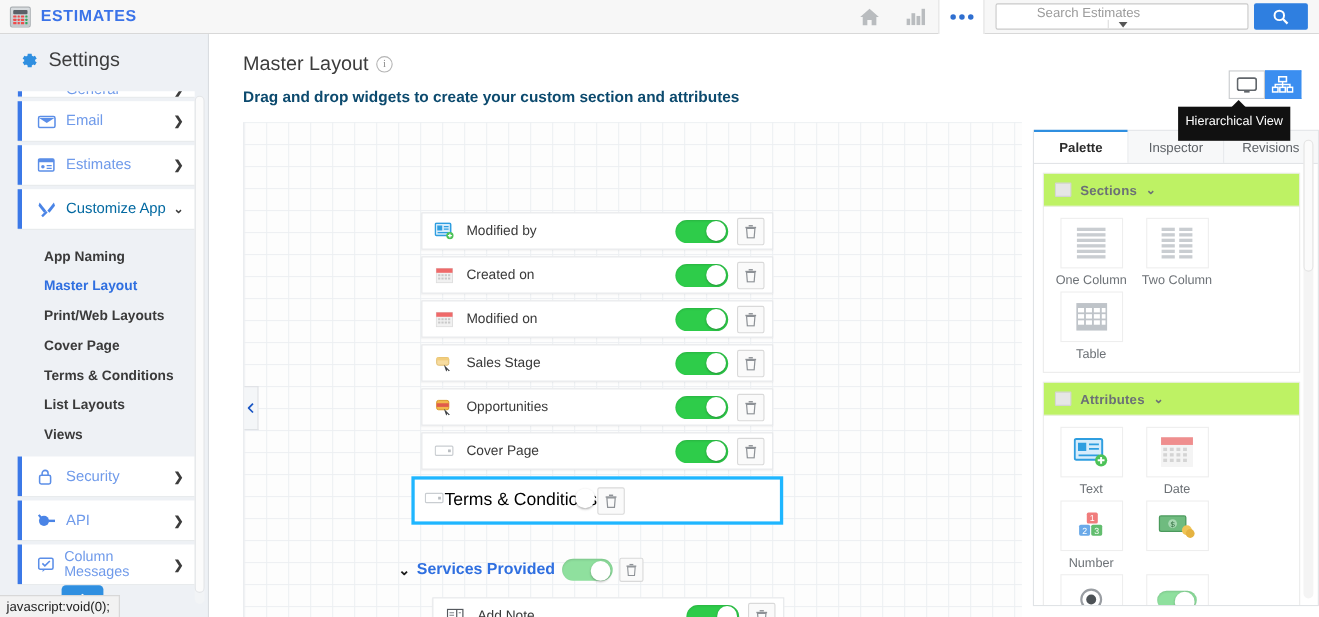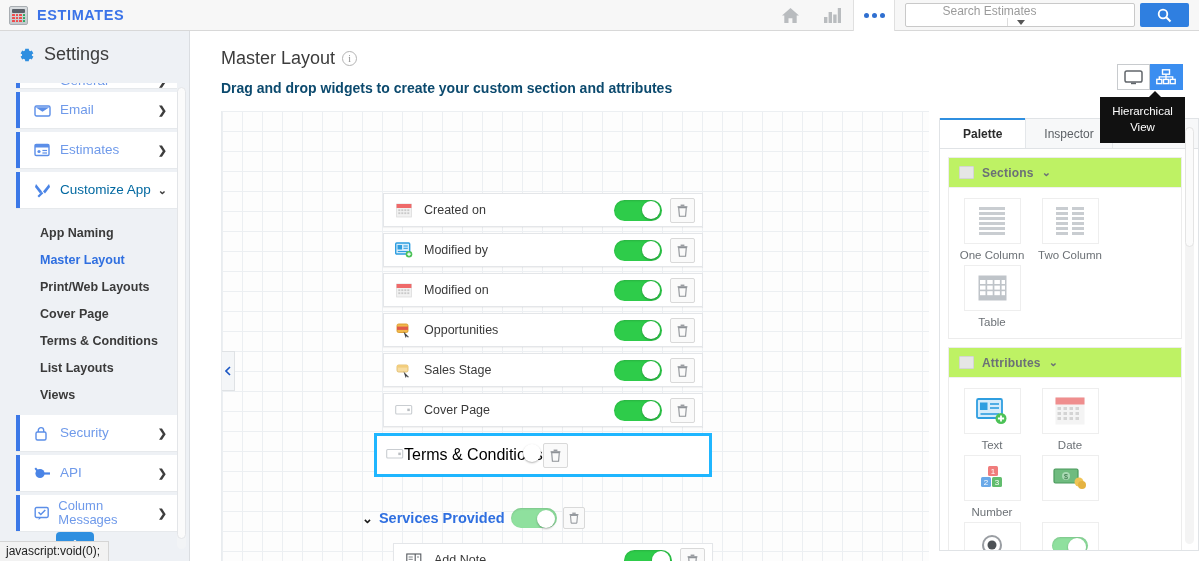--- a/index.html
+++ b/index.html
@@ -191,21 +191,21 @@
   .view-toggle {
     position: absolute; right: 16px; top: 33px; display: flex; z-index: 20;
   }
   .vt-btn {
     width: 33px; height: 26px; border: 1px solid #c8cbce; background: #fff;
     display: flex; align-items: center; justify-content: center; cursor: pointer;
   }
   .vt-btn.active { background: #3b8ef0; border-color: #3b8ef0; }
   .vt-btn + .vt-btn { border-left: 0; }
   .tooltip {
-    position: absolute; right: 14px; top: 66px; width: 85px; background: #111;
+    position: absolute; right: 26px; top: 66px; width: 102px; background: #111;
     color: #fff; font-size: 11.5px; text-align: center; padding: 7px 4px 8px;
     line-height: 1.35; z-index: 30;
   }
   .tooltip::before {
     content: ""; position: absolute; top: -6px; left: 48px;
     border-left: 7px solid transparent; border-right: 7px solid transparent; border-bottom: 7px solid #111;
   }
 
   
   .rightpanel {
@@ -454,20 +454,45 @@
 
     <div class="canvas">
 
       <div class="collapse-tab">
         <svg width="6" height="10" viewBox="0 0 6 10">
             <path d="M5 1L1 5l4 4" fill="none" stroke="#1a56c4" stroke-width="1.6"></path>
           </svg>
       </div>
 
       <div class="widget-list">
+
+        <div class="widget-row">
+          <span class="w-ico">
+            <svg width="18" height="16" viewBox="0 0 18 16">
+                <rect x="0.7" y="1" width="14" height="11" rx="1" fill="#d6ecfb" stroke="#2f9ee0" stroke-width="1.4"></rect>
+                <rect x="2.5" y="3" width="4.5" height="4.5" fill="#2f9ee0"></rect>
+                <line x1="8.5" y1="4" x2="12.8" y2="4" stroke="#2f9ee0" stroke-width="1.1"></line>
+                <line x1="8.5" y1="6.3" x2="12.8" y2="6.3" stroke="#2f9ee0" stroke-width="1.1"></line>
+                <line x1="2.8" y1="9.5" x2="12.8" y2="9.5" stroke="#2f9ee0" stroke-width="1.1"></line>
+                <circle cx="14" cy="12.2" r="3.3" fill="#4cc257"></circle>
+                <path d="M14 10.4v3.6M12.2 12.2h3.6" stroke="#fff" stroke-width="1.2"></path>
+              </svg>
+          </span>
+          <span class="w-label">Modified by</span>
+          <span class="w-right">
+            <span class="toggle"></span>
+            <span class="trash-btn">
+              <svg width="11" height="13" viewBox="0 0 11 13">
+                  <rect x="0.6" y="2.2" width="9.8" height="1.3" fill="#8e9297"></rect>
+                  <rect x="3.6" y="0.6" width="3.8" height="1.3" fill="#8e9297"></rect>
+                  <path d="M1.7 3.6h7.6l-.7 8.6H2.4z" fill="none" stroke="#8e9297" stroke-width="1.1"></path>
+                </svg>
+            </span>
+          </span>
+        </div>
 
         <div class="widget-row">
           <span class="w-ico">
             <svg width="16" height="15" viewBox="0 0 16 15">
                 <rect x="0.6" y="1" width="14.8" height="13" fill="#f1f1f1" stroke="#dcdcdc" stroke-width="0.8"></rect>
                 <rect x="0.6" y="1" width="14.8" height="4" fill="#ef6a6a"></rect>
                 <g fill="#c9c9c9">
                   <rect x="2.3" y="6.3" width="2" height="1.8"></rect>
                   <rect x="5.3" y="6.3" width="2" height="1.8"></rect>
                   <rect x="8.3" y="6.3" width="2" height="1.8"></rect>
@@ -487,45 +512,20 @@
                   <rect x="0.6" y="2.2" width="9.8" height="1.3" fill="#8e9297"></rect>
                   <rect x="3.6" y="0.6" width="3.8" height="1.3" fill="#8e9297"></rect>
                   <path d="M1.7 3.6h7.6l-.7 8.6H2.4z" fill="none" stroke="#8e9297" stroke-width="1.1"></path>
                 </svg>
             </span>
           </span>
         </div>
 
         <div class="widget-row">
           <span class="w-ico">
-            <svg width="18" height="16" viewBox="0 0 18 16">
-                <rect x="0.7" y="1" width="14" height="11" rx="1" fill="#d6ecfb" stroke="#2f9ee0" stroke-width="1.4"></rect>
-                <rect x="2.5" y="3" width="4.5" height="4.5" fill="#2f9ee0"></rect>
-                <line x1="8.5" y1="4" x2="12.8" y2="4" stroke="#2f9ee0" stroke-width="1.1"></line>
-                <line x1="8.5" y1="6.3" x2="12.8" y2="6.3" stroke="#2f9ee0" stroke-width="1.1"></line>
-                <line x1="2.8" y1="9.5" x2="12.8" y2="9.5" stroke="#2f9ee0" stroke-width="1.1"></line>
-                <circle cx="14" cy="12.2" r="3.3" fill="#4cc257"></circle>
-                <path d="M14 10.4v3.6M12.2 12.2h3.6" stroke="#fff" stroke-width="1.2"></path>
-              </svg>
-          </span>
-          <span class="w-label">Modified by</span>
-          <span class="w-right">
-            <span class="toggle"></span>
-            <span class="trash-btn">
-              <svg width="11" height="13" viewBox="0 0 11 13">
-                  <rect x="0.6" y="2.2" width="9.8" height="1.3" fill="#8e9297"></rect>
-                  <rect x="3.6" y="0.6" width="3.8" height="1.3" fill="#8e9297"></rect>
-                  <path d="M1.7 3.6h7.6l-.7 8.6H2.4z" fill="none" stroke="#8e9297" stroke-width="1.1"></path>
-                </svg>
-            </span>
-          </span>
-        </div>
-
-        <div class="widget-row">
-          <span class="w-ico">
             <svg width="16" height="15" viewBox="0 0 16 15">
                 <rect x="0.6" y="1" width="14.8" height="13" fill="#f1f1f1" stroke="#dcdcdc" stroke-width="0.8"></rect>
                 <rect x="0.6" y="1" width="14.8" height="4" fill="#ef6a6a"></rect>
                 <g fill="#c9c9c9">
                   <rect x="2.3" y="6.3" width="2" height="1.8"></rect>
                   <rect x="5.3" y="6.3" width="2" height="1.8"></rect>
                   <rect x="8.3" y="6.3" width="2" height="1.8"></rect>
                   <rect x="11.3" y="6.3" width="2" height="1.8"></rect>
                   <rect x="2.3" y="9.3" width="2" height="1.8"></rect>
                   <rect x="5.3" y="9.3" width="2" height="1.8"></rect>
@@ -543,47 +543,47 @@
                   <rect x="3.6" y="0.6" width="3.8" height="1.3" fill="#8e9297"></rect>
                   <path d="M1.7 3.6h7.6l-.7 8.6H2.4z" fill="none" stroke="#8e9297" stroke-width="1.1"></path>
                 </svg>
             </span>
           </span>
         </div>
 
         <div class="widget-row">
           <span class="w-ico">
             <svg width="17" height="16" viewBox="0 0 17 16">
-                <rect x="1" y="2" width="11" height="8.5" rx="1.6" fill="#f2b84b" stroke="#d99a2b" stroke-width="0.9"></rect>
-                <rect x="1" y="4.6" width="11" height="3.3" fill="#e05b4b"></rect>
+                <rect x="1" y="3" width="11" height="7" rx="1.6" fill="#f7dca0" stroke="#e0bc6e" stroke-width="0.9"></rect>
+                <rect x="1" y="3" width="11" height="2.6" fill="#f2cd7c"></rect>
                 <path d="M7.5 9.5l5.5 5.5-1.2.6-1-1.6-1.1 1.9z" fill="#3f4246"></path>
               </svg>
           </span>
-          <span class="w-label">Opportunities</span>
+          <span class="w-label">Sales Stage</span>
           <span class="w-right">
             <span class="toggle"></span>
             <span class="trash-btn">
               <svg width="11" height="13" viewBox="0 0 11 13">
                   <rect x="0.6" y="2.2" width="9.8" height="1.3" fill="#8e9297"></rect>
                   <rect x="3.6" y="0.6" width="3.8" height="1.3" fill="#8e9297"></rect>
                   <path d="M1.7 3.6h7.6l-.7 8.6H2.4z" fill="none" stroke="#8e9297" stroke-width="1.1"></path>
                 </svg>
             </span>
           </span>
         </div>
 
         <div class="widget-row">
           <span class="w-ico">
             <svg width="17" height="16" viewBox="0 0 17 16">
-                <rect x="1" y="3" width="11" height="7" rx="1.6" fill="#f7dca0" stroke="#e0bc6e" stroke-width="0.9"></rect>
-                <rect x="1" y="3" width="11" height="2.6" fill="#f2cd7c"></rect>
+                <rect x="1" y="2" width="11" height="8.5" rx="1.6" fill="#f2b84b" stroke="#d99a2b" stroke-width="0.9"></rect>
+                <rect x="1" y="4.6" width="11" height="3.3" fill="#e05b4b"></rect>
                 <path d="M7.5 9.5l5.5 5.5-1.2.6-1-1.6-1.1 1.9z" fill="#3f4246"></path>
               </svg>
           </span>
-          <span class="w-label">Sales Stage</span>
+          <span class="w-label">Opportunities</span>
           <span class="w-right">
             <span class="toggle"></span>
             <span class="trash-btn">
               <svg width="11" height="13" viewBox="0 0 11 13">
                   <rect x="0.6" y="2.2" width="9.8" height="1.3" fill="#8e9297"></rect>
                   <rect x="3.6" y="0.6" width="3.8" height="1.3" fill="#8e9297"></rect>
                   <path d="M1.7 3.6h7.6l-.7 8.6H2.4z" fill="none" stroke="#8e9297" stroke-width="1.1"></path>
                 </svg>
             </span>
           </span>

